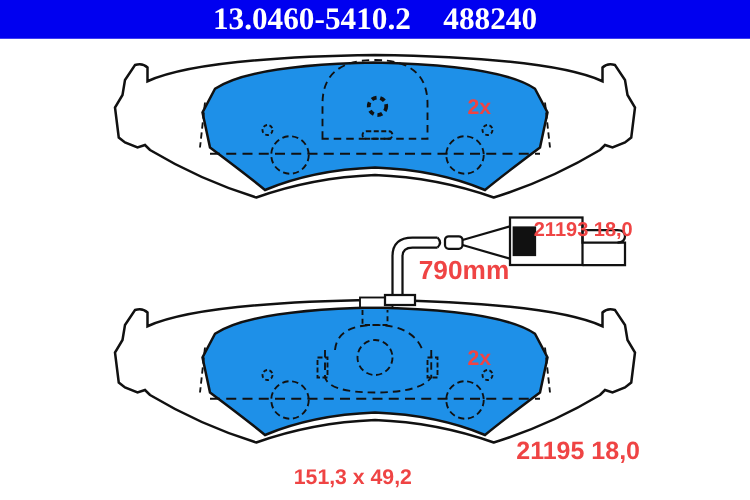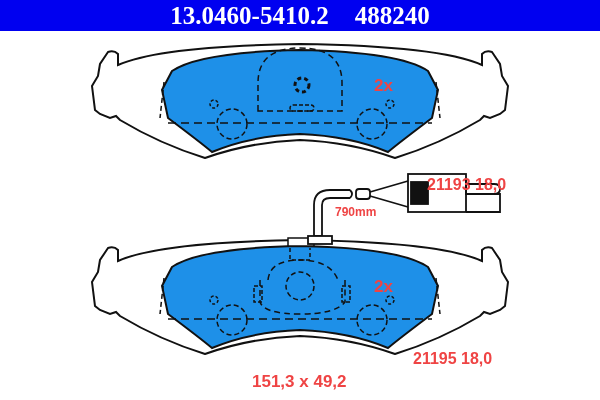--- a/index.html
+++ b/index.html
@@ -60,16 +60,16 @@
     <rect x="408" y="174" width="58" height="38" fill="#fff"></rect>
     <rect x="411" y="182" width="17" height="22" fill="#111"></rect>
     <path d="M466,178 L466,194 L500,194 L500,212 L466,212"></path>
     <path d="M466,184 L494,184 Q500,184 500,189 Q500,194 494,194"></path>
     <rect x="308" y="236" width="24" height="8" fill="#fff"></rect>
   </g>
 </svg>
 
 <div class="lbl" style="left:374px;top:76px;font-size:17px;">2x</div>
 <div class="lbl" style="left:427px;top:148px;font-size:16px;margin-top:28px;">21193 18,0</div>
-<div class="lbl" style="left:335px;top:205px;font-size:12px;">790mm</div>
+<div class="lbl" style="left:335px;top:205px;font-size:21px;">790mm</div>
 <div class="lbl" style="left:374px;top:277px;font-size:17px;">2x</div>
-<div class="lbl" style="left:413px;top:350px;font-size:16px;">21195 18,0</div>
-<div class="lbl" style="left:252px;top:372px;font-size:17px;">151,3 x 49,2</div>
+<div class="lbl" style="left:413px;top:350px;font-size:20px;">21195 18,0</div>
+<div class="lbl" style="left:235px;top:372px;font-size:17px;">151,3 x 49,2</div>
 
 </body></html>

